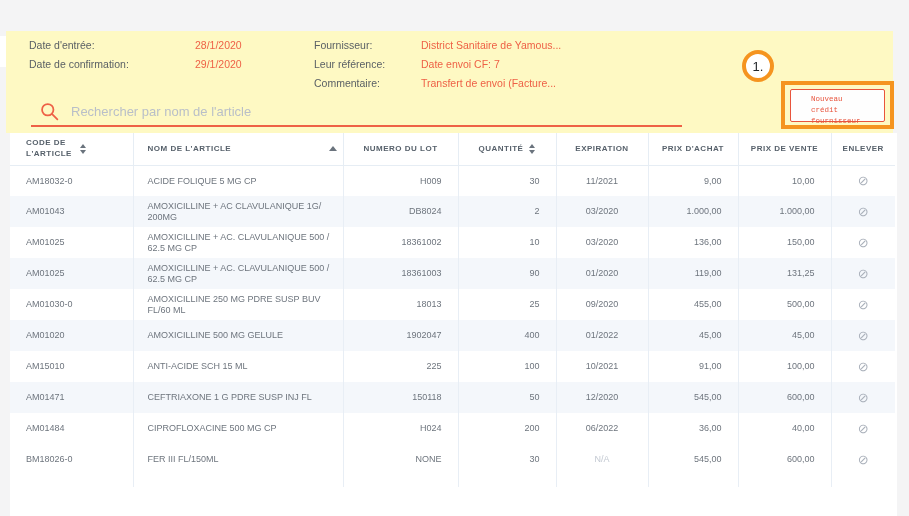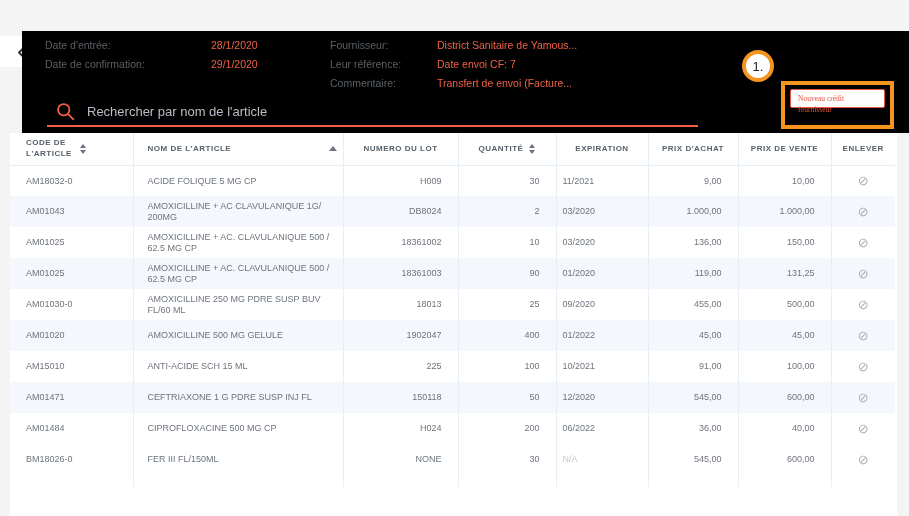--- a/index.html
+++ b/index.html
@@ -25,22 +25,22 @@
     display:flex; align-items:center; gap:2px; }
   .logo-text { font-size:11.5px; font-weight:600; color:#4a4f55; }
   .logo-text .m { color:#ee6146; }
   .status-wrap { position:absolute; right:10px; top:4px; display:flex;
     align-items:center; gap:10px; }
   .status-text { font-size:7px; font-weight:700; letter-spacing:0.8px;
     color:#9aa0a8; text-transform:uppercase; }
 
   
   .info-panel {
-    position:absolute; left:22px; top:31px; width:887px; height:102px;
-    background:#000000;
+    position:absolute; left:6px; top:31px; width:887px; height:102px;
+    background:#fef9c3;
   }
   .field-row { position:absolute; display:flex; font-size:10.5px; }
   .field-label { color:#5a6065; }
   .field-value { color:#ee6146; }
   
   .fl0 { left:23px; top:8px; }  .fl1 { left:23px; top:27px; }
   .fl0 .field-value, .fl1 .field-value { position:absolute; left:142px;margin-left:24px; }
   
   .fr0 { left:308px; top:8px; } .fr1 { left:308px; top:27px; } .fr2 { left:308px; top:46px; }
   .fr0 .field-value, .fr1 .field-value, .fr2 .field-value { position:absolute; left:107px; }
@@ -53,24 +53,24 @@
   .search-input {
     position:absolute; left:40px; top:2px; width:590px; height:24px;
     border:none; outline:none; background:transparent;
     font-family:"Liberation Sans", sans-serif;
     font-size:13px; color:#5a6065;
   }
   .search-input::placeholder { color:#b9bfc8; }
 
   
   .new-credit-btn {
-    position:absolute; left:790px; top:89px; width:95px; height:19px;
+    position:absolute; left:790px; top:89px; width:95px; height:33px;
     background:#fefefe; border:1px solid #e8543d; border-radius:2px;
     color:#e8543d; font-size:7.5px; line-height:1.45; text-align:left;
-    padding:4px 7px; cursor:pointer; font-family:Liberation Serif, serif;
+    padding:4px 20px; cursor:pointer; font-family:Liberation Mono, monospace;
   }
   .annot-rect {
     position:absolute; left:781px; top:81px; width:113px; height:48px;
     border:4px solid #f5941f; pointer-events:none;
   }
   .annot-circle {
     position:absolute; left:742px; top:50px; width:32px; height:32px;
     border:4px solid #f5941f; border-radius:50%; background:#ffffff;
     display:flex; align-items:center; justify-content:center;
     font-size:13px; color:#23272b; z-index:3;
@@ -106,21 +106,21 @@
     height:31px; font-size:9px; color:#6e757e;
     border-left:1px solid #e8eef5; vertical-align:middle;
     padding:2px 6px; line-height:1.15; overflow:hidden;
   }
   tbody td:first-child { border-left:none; }
   tbody tr.even td { background:#f4f7fb; }
   tbody tr.partial td { height:12px; background:#ffffff; }
   td.c0 { padding-left:16px; }
   td.c1 { padding-left:14px; }
   td.c2, td.c3, td.c5, td.c6 { text-align:right; padding-right:16px; }
-  td.c4 { text-align:left; }
+  td.c4 { text-align:center; }
   td.c7 { text-align:center; }
   td.muted { color:#c3c9d2; }
   .remove-ic { font-size:13px; color:#a8afb9; cursor:pointer; line-height:1; }
 </style>
 </head>
 <body>
 
 <div class="topbar">
   <div class="back-btn">
     <svg width="10" height="15" viewBox="0 0 10 15">

